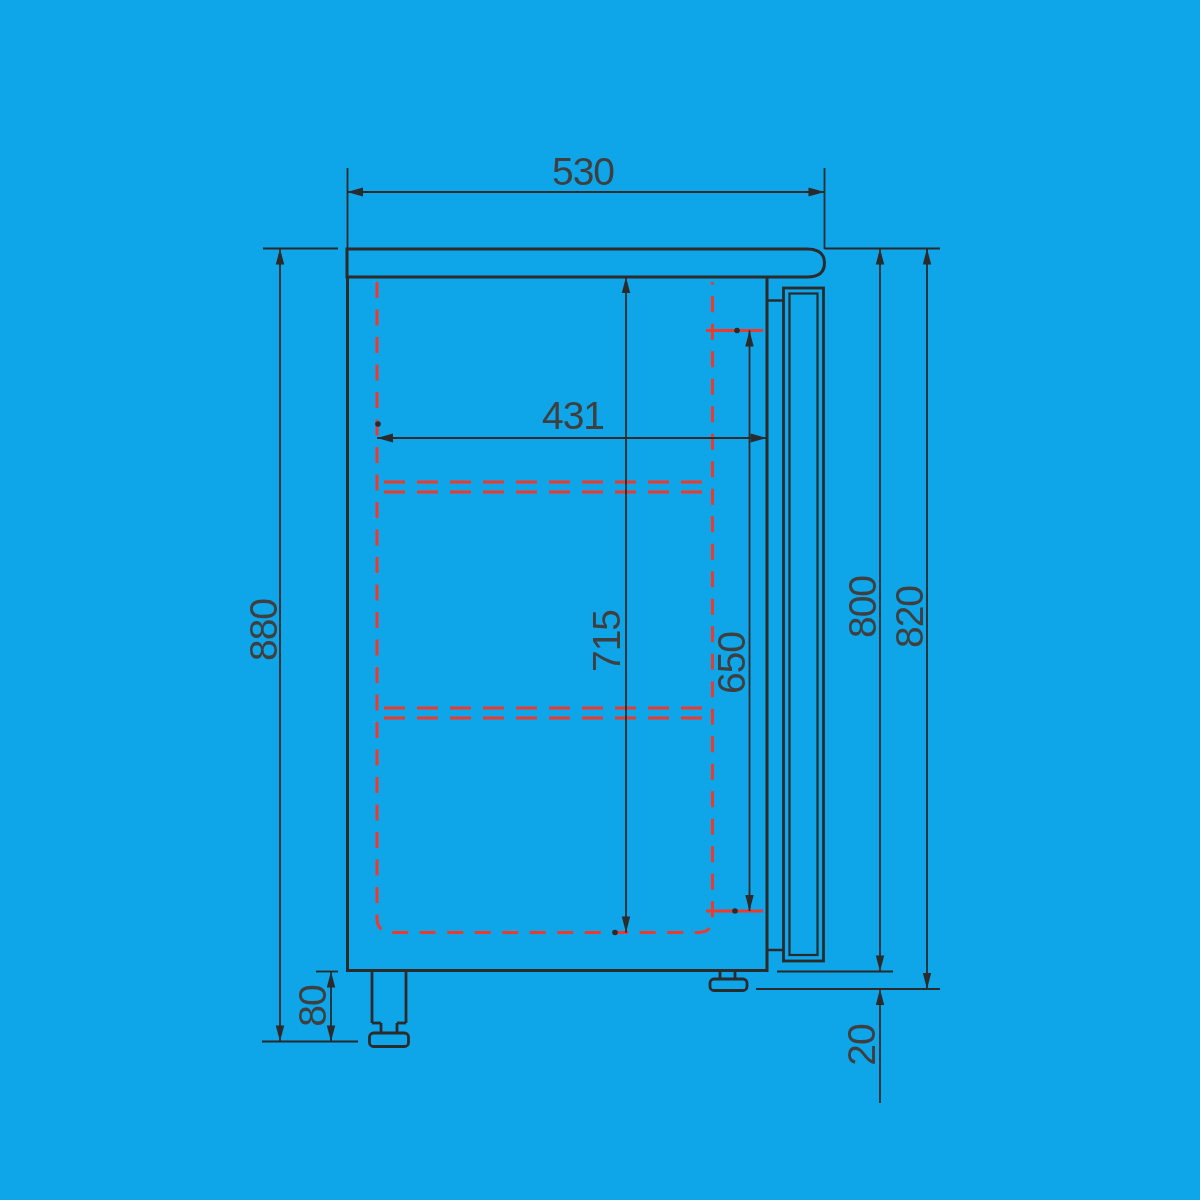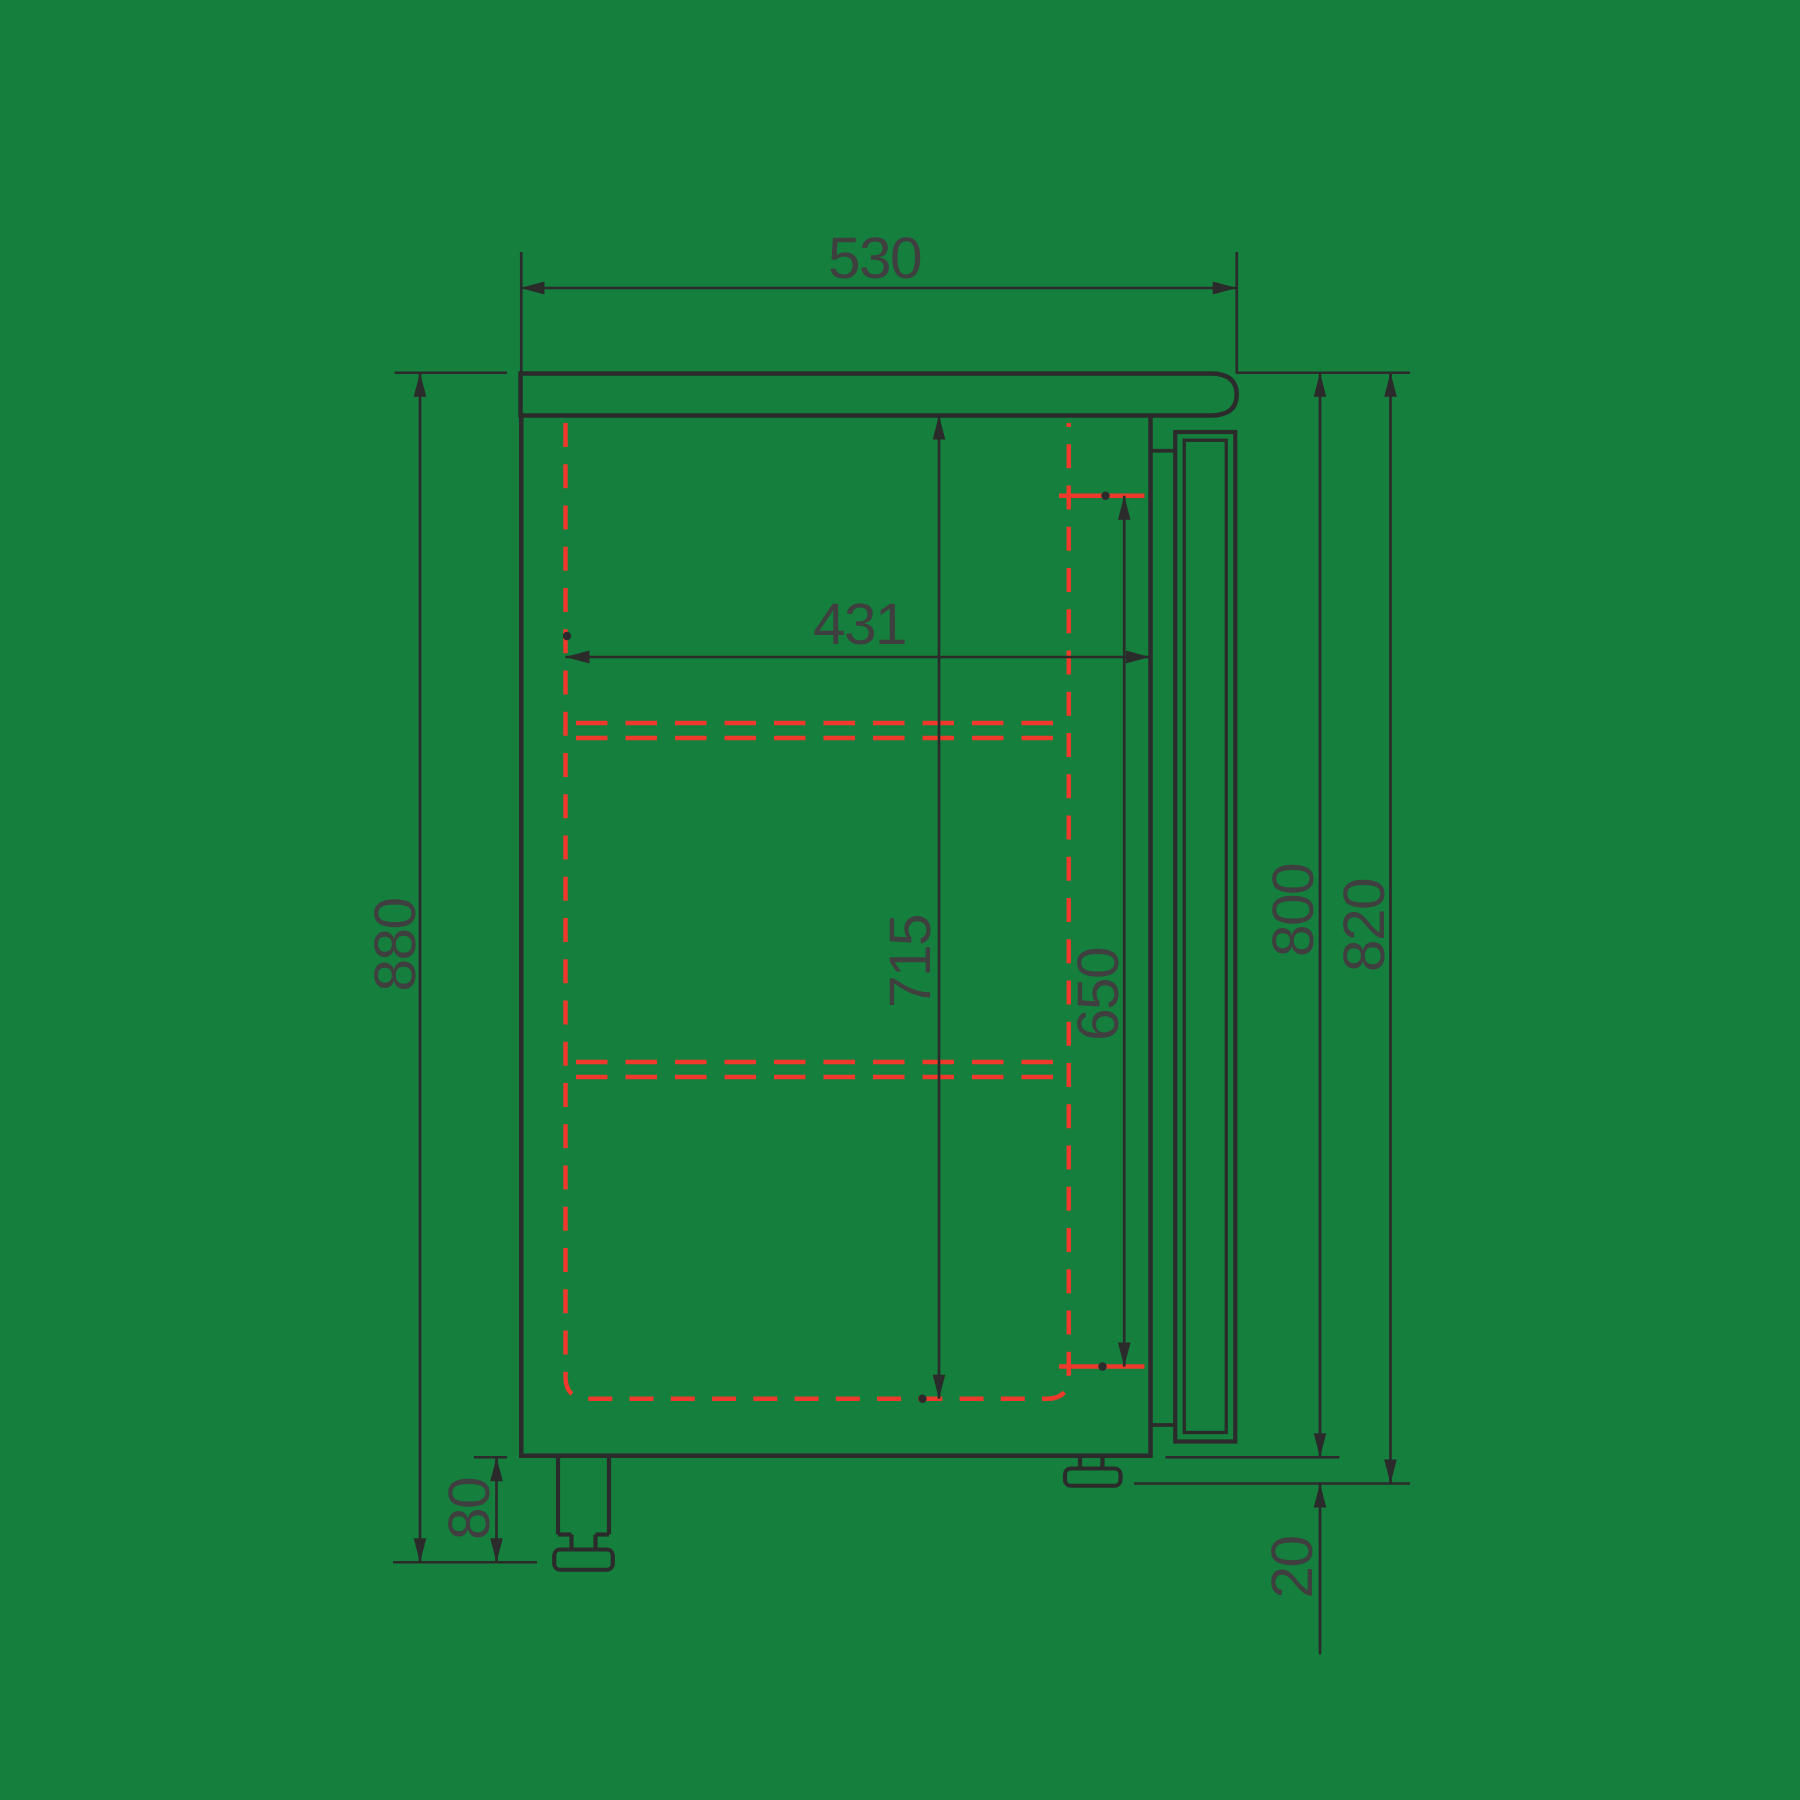--- a/index.html
+++ b/index.html
@@ -1,16 +1,16 @@
 <!DOCTYPE html>
 <html><head>
 <meta charset="utf-8">
 <style>
   html,body{margin:0;padding:0;background:#ffffff;}
-  .stage{position:relative;width:1200px;height:1200px;background:#15803d;overflow:hidden;}
+  .stage{position:relative;width:1200px;height:1200px;background:#0ea5e9;overflow:hidden;}
   svg{position:absolute;left:0;top:0;}
   text{font-family:"Liberation Sans", sans-serif;font-size:39px;fill:#3f3f3f;letter-spacing:-1px;}
 </style>
 </head>
 <body>
 
 <div class="stage">
 <svg width="1200" height="1200" viewBox="0 0 1200 1200">
 
   <g stroke="#2b2b2b" fill="none">

